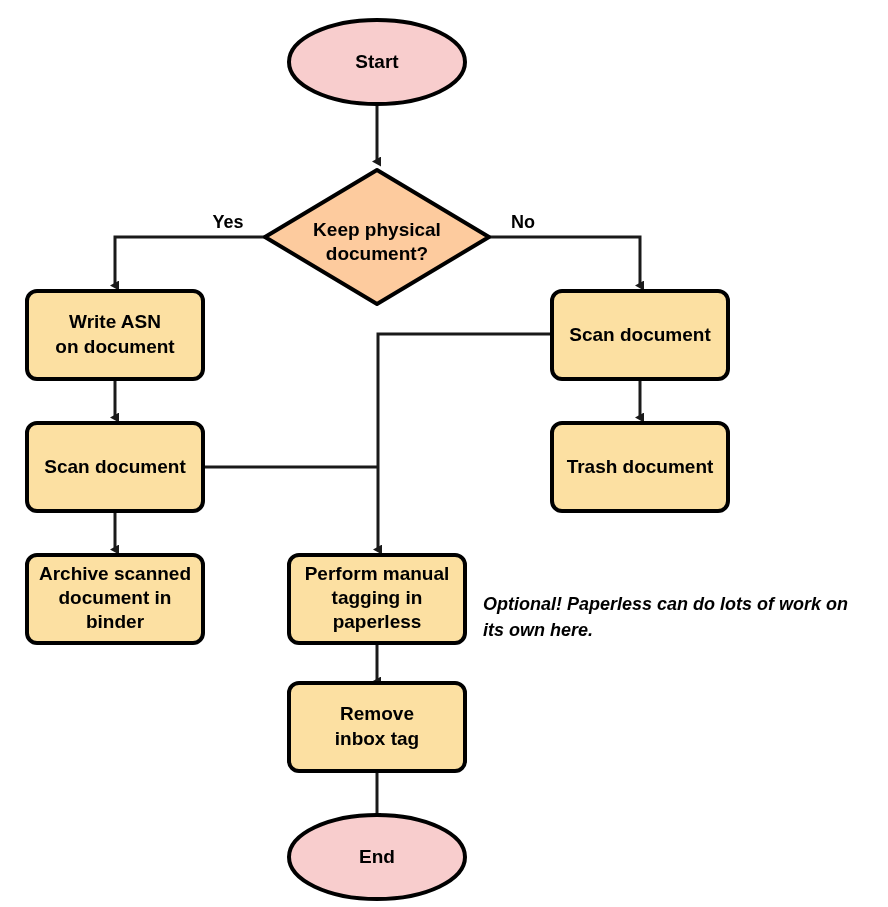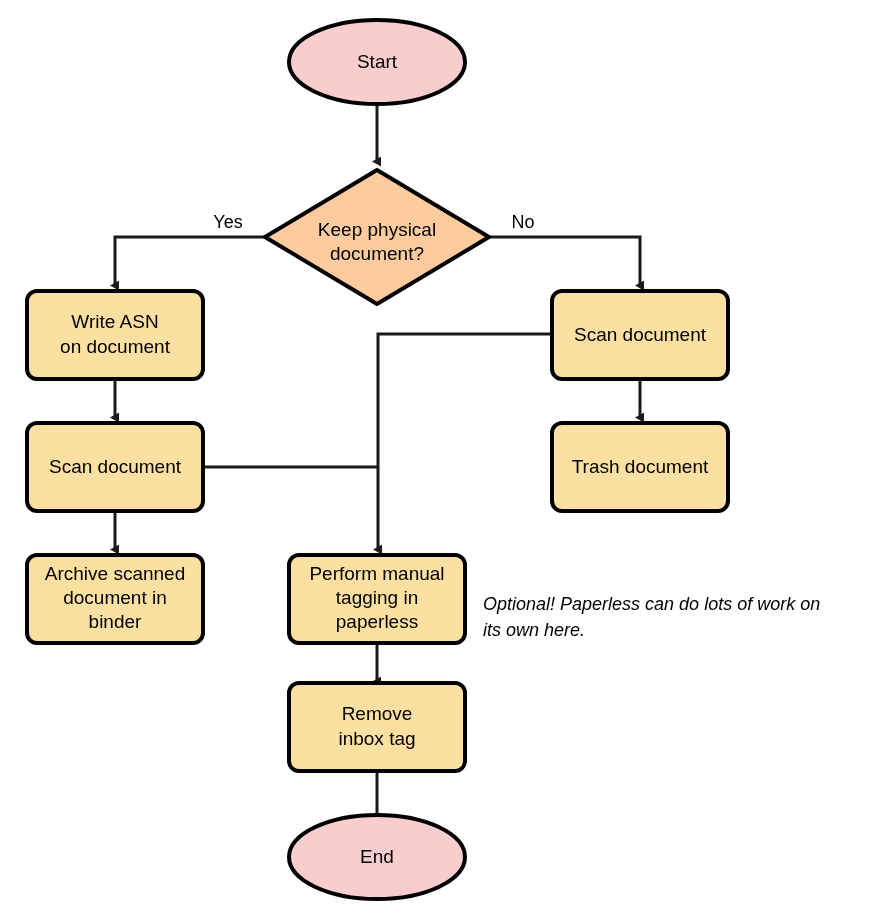--- a/index.html
+++ b/index.html
@@ -10,20 +10,21 @@
   }
   body {
     font-family: "Liberation Sans", sans-serif;
   }
   #flow-root {
     position: relative;
     width: 888px;
     height: 907px;
     background: #ffffff;
     overflow: hidden;
+    font-weight: bold;
   }
   #flow-svg {
     position: absolute;
     left: 0;
     top: 0;
     width: 888px;
     height: 907px;
   }
   .node-text {
     font-family: "Liberation Sans", sans-serif;

